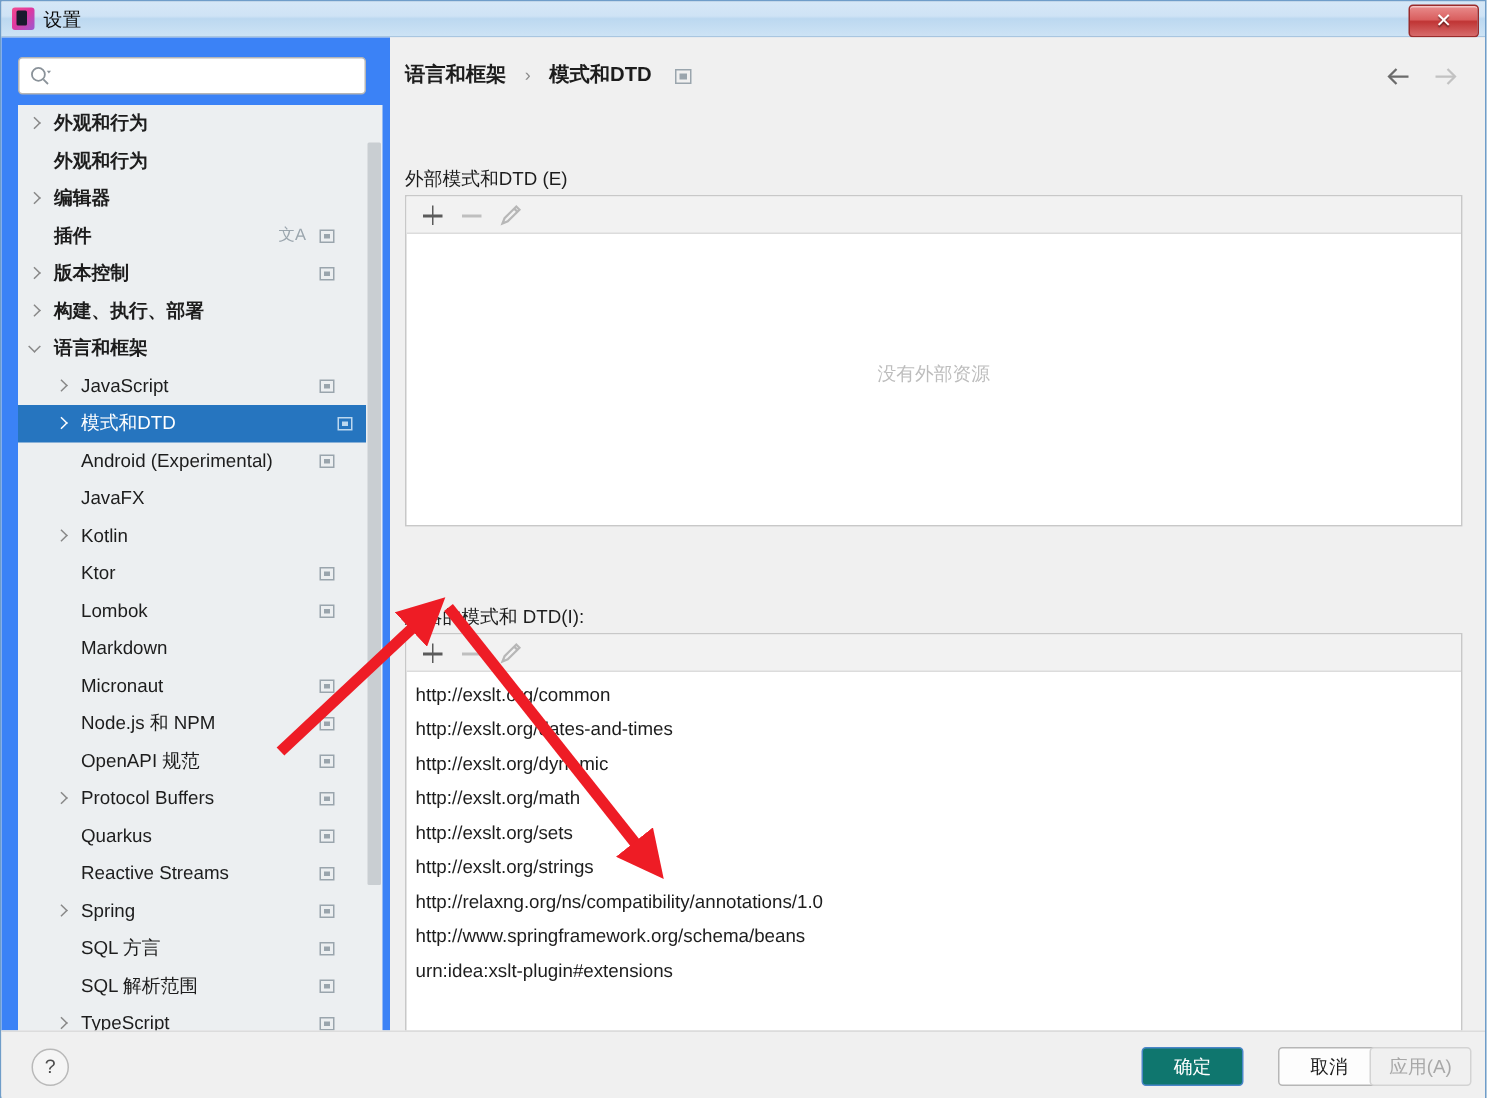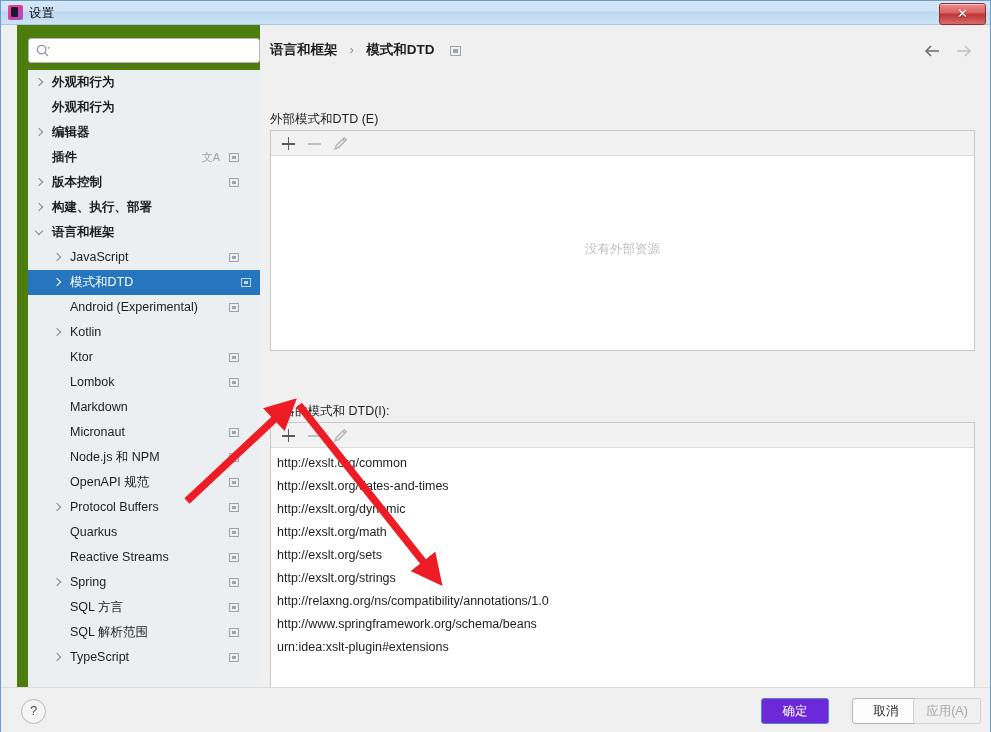--- a/index.html
+++ b/index.html
@@ -84,23 +84,23 @@
   #dialog-body {
     position: absolute;
     left: 0; top: 24px;
     width: 989px; height: 706px;
     background: #f0f0f0;
   }
 
   
   #left-panel {
     position: absolute;
-    left: 16px; top: 0;
+    left: 0; top: 0;
     width: 259px; height: 662px;
-    background: #4d7c0f;
+    background: #3b82f6;
     text-decoration: underline;
   }
   #search-wrap {
     position: absolute;
     left: 11px; top: 13px;
     width: 232px; height: 25px;
     background: #ffffff;
     border: 1px solid #b6b6b6;
     border-radius: 3px;
     box-sizing: border-box;
@@ -351,21 +351,21 @@
     border-radius: 3px;
     font-size: 12.5px;
     text-align: center;
     line-height: 25px;
     cursor: default;
     box-sizing: border-box;
   }
   #btn-ok {
     right: 161px;
     width: 68px;
-    background: #6d28d9;
+    background: #0f766e;
     border: 1px solid #4a86c8;
     color: #ffffff;
   }
   #btn-cancel {
     right: 70px;
     width: 68px;
     background: #fdfdfd;
     border: 1px solid #b6b6b6;
     color: #1d1d1d;
   }
@@ -448,20 +448,23 @@
               <span class="row-icon"></span>
             </div>
             <div class="tree-row d1 selected">
               <span class="chev"></span>
               <span class="tree-label">模式和DTD</span>
               <span class="row-icon"></span>
             </div>
             <div class="tree-row d1">
               <span class="tree-label">Android (Experimental)</span>
               <span class="row-icon"></span>
+            </div>
+            <div class="tree-row d1">
+              <span class="tree-label">JavaFX</span>
             </div>
             <div class="tree-row d1">
               <span class="chev"></span>
               <span class="tree-label">Kotlin</span>
             </div>
             <div class="tree-row d1">
               <span class="tree-label">Ktor</span>
               <span class="row-icon"></span>
             </div>
             <div class="tree-row d1">

